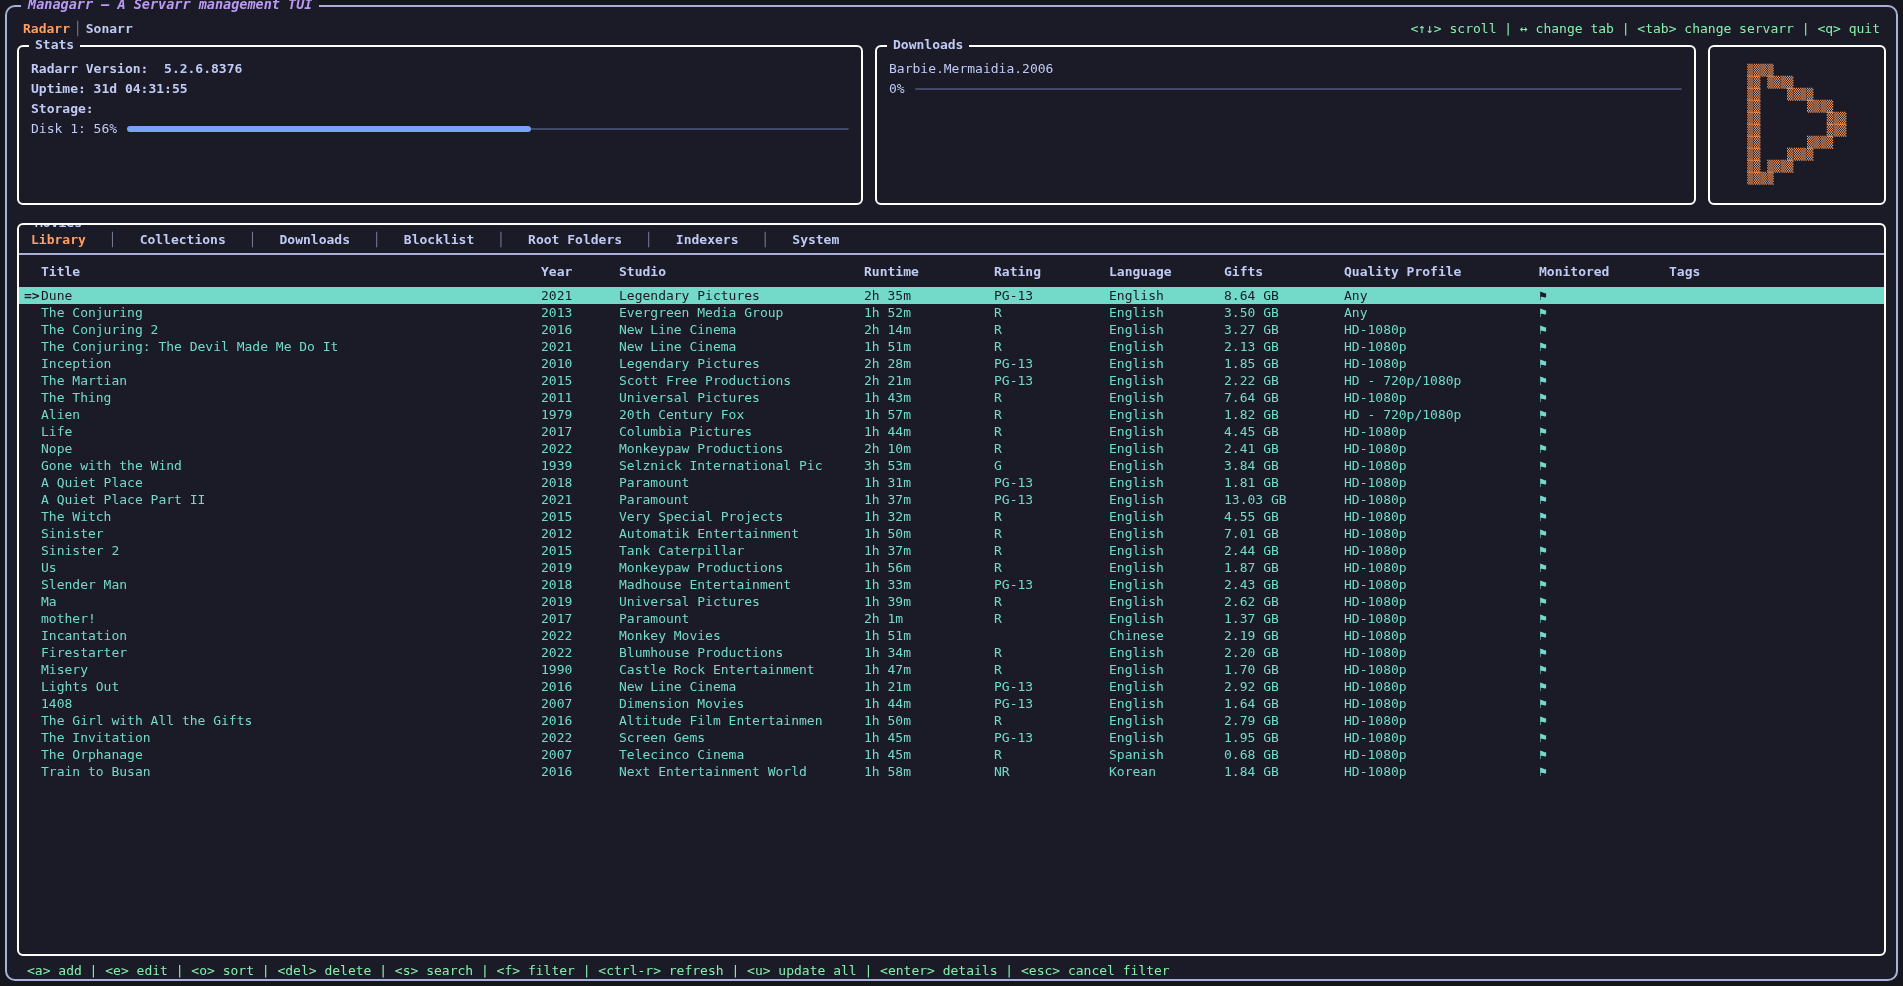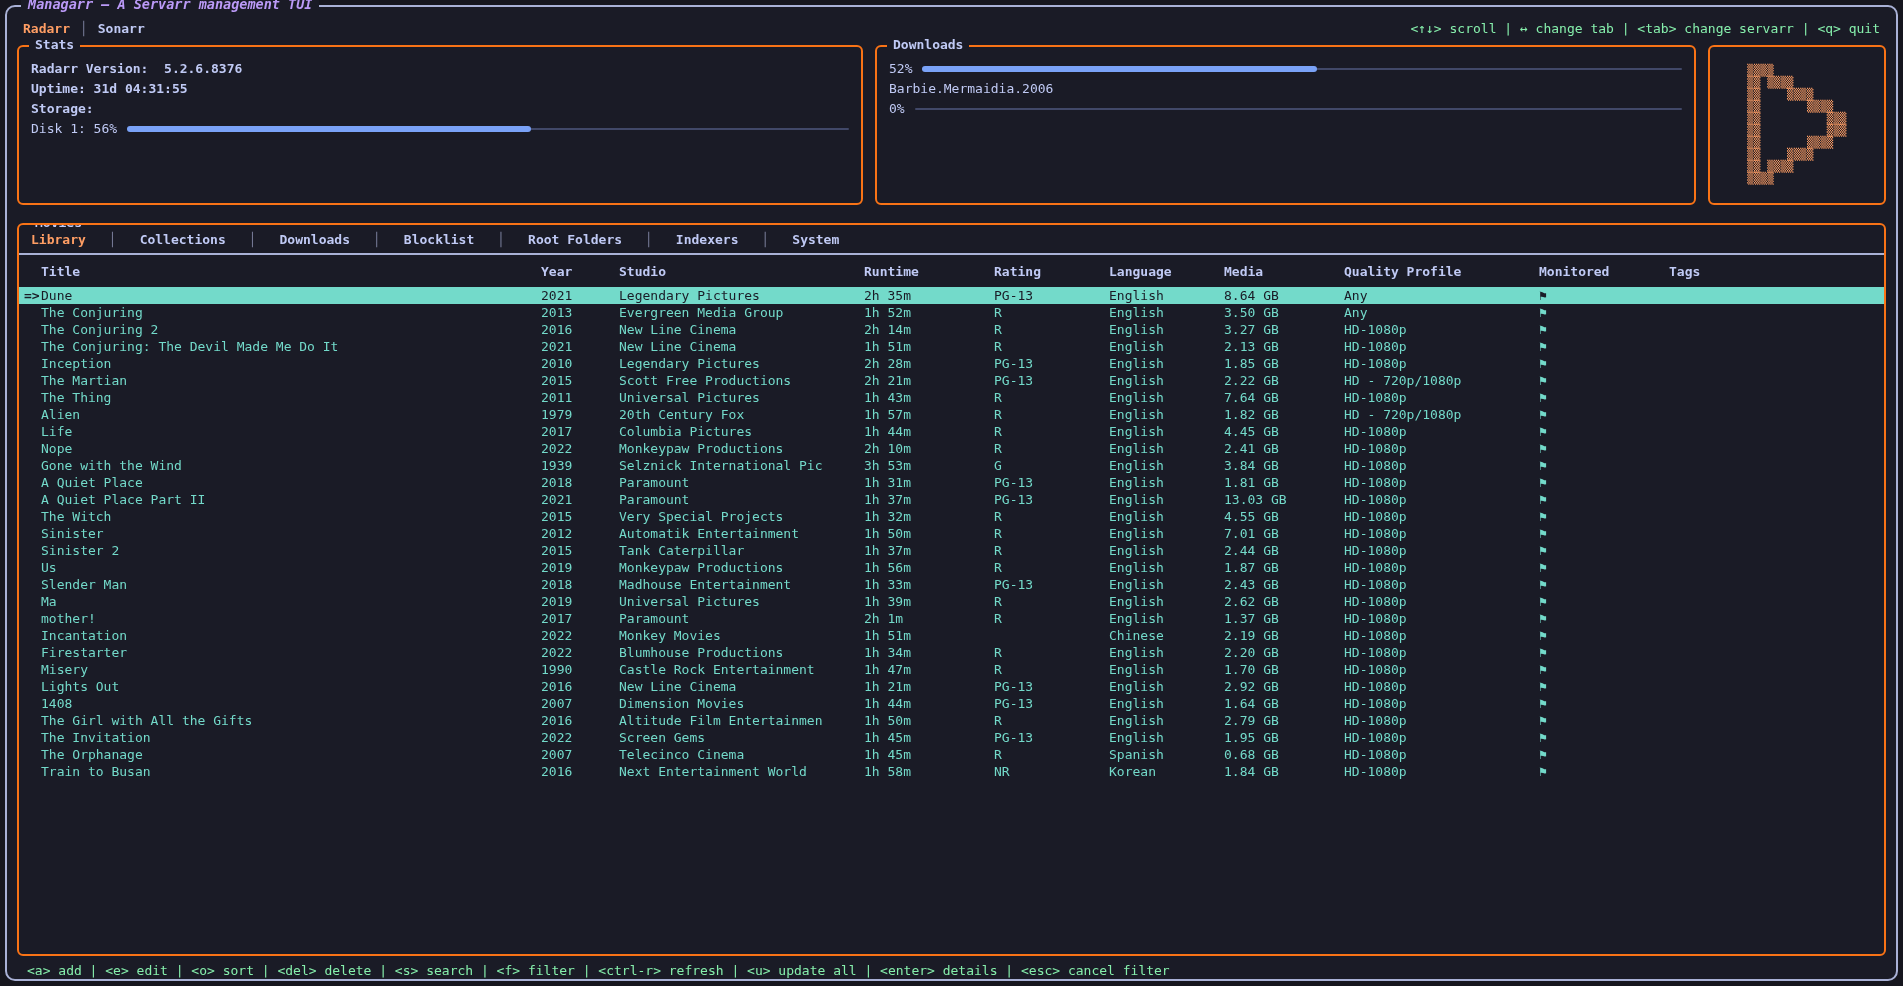--- a/index.html
+++ b/index.html
@@ -21,27 +21,27 @@
     display:flex; flex-direction:column;
     padding:14px 10px 1px 10px;
   }
   .app-title {
     position:absolute; top:-11px; left:14px;
     background:#1a1b26; padding:0 7px;
     color:#bb9af7; font-style:italic; font-weight:bold;
     font-size:13.5px; white-space:pre;
   }
   .topbar { display:flex; justify-content:space-between; align-items:center; padding:0 6px 9px 6px; flex:0 0 auto; }
-  .servarr-tabs { display:flex; align-items:center; gap:10px; font-weight:bold; }
+  .servarr-tabs { display:flex; align-items:center; gap:4px; font-weight:bold; }
   .servarr-tabs .tab { color:#c0caf5; }
   .servarr-tabs .tab.active { color:#ff9e64; }
   .vsep { color:#787c99; font-weight:normal; }
   .hints { color:#86efac; font-size:13px; white-space:pre; }
   .panels-row { display:flex; gap:12px; height:160px; flex:0 0 auto; }
-  .panel { position:relative; border:2px solid #f97316; border-radius:6px; background:#1a1b26; }
+  .panel { position:relative; border:2px solid #ffffff; border-radius:6px; background:#1a1b26; }
   .panel-title {
     position:absolute; top:-10px; left:10px;
     background:#1a1b26; padding:0 6px;
     font-weight:bold; color:#c0caf5; font-size:13px;
   }
   .stats { flex:0 0 846px; padding:12px 12px 8px; }
   .downloads { flex:1 1 auto; padding:12px 12px 8px; }
   .logo-panel { flex:0 0 178px; display:flex; align-items:center; justify-content:center; }
   .logo { color:#ff9e64; font-size:11px; line-height:12px; white-space:pre; }
   .line { line-height:20px; height:20px; white-space:pre; }
@@ -98,27 +98,20 @@
         <span>Disk 1: 56%</span>
         <div class="bar">
           <div class="bar-track"></div>
           <div class="bar-fill" style="width: 56%;"></div>
         </div>
       </div>
     </section>
 
     <section class="panel downloads">
       <span class="panel-title">Downloads</span>
-      <div class="line progress-line">
-        <span>52%</span>
-        <div class="bar">
-          <div class="bar-track"></div>
-          <div class="bar-fill" style="width: 52%;"></div>
-        </div>
-      </div>
       <div class="line">Barbie.Mermaidia.2006</div>
       <div class="line progress-line">
         <span>0%</span>
         <div class="bar">
           <div class="bar-track"></div>
           <div class="bar-fill" style="width: 0%;"></div>
         </div>
       </div>
     </section>
 
@@ -155,21 +148,21 @@
     </div>
 
     <div class="thead trow">
       <span class="cell marker"></span>
       <span class="cell">Title</span>
       <span class="cell">Year</span>
       <span class="cell">Studio</span>
       <span class="cell">Runtime</span>
       <span class="cell">Rating</span>
       <span class="cell">Language</span>
-      <span class="cell">Media</span>
+      <span class="cell">Gifts</span>
       <span class="cell">Quality Profile</span>
       <span class="cell">Monitored</span>
       <span class="cell">Tags</span>
     </div>
 
     <div class="tbody">
         <div class="trow selected">
     <span class="cell marker">=&gt;</span>
     <span class="cell">Dune</span>
     <span class="cell">2021</span>

